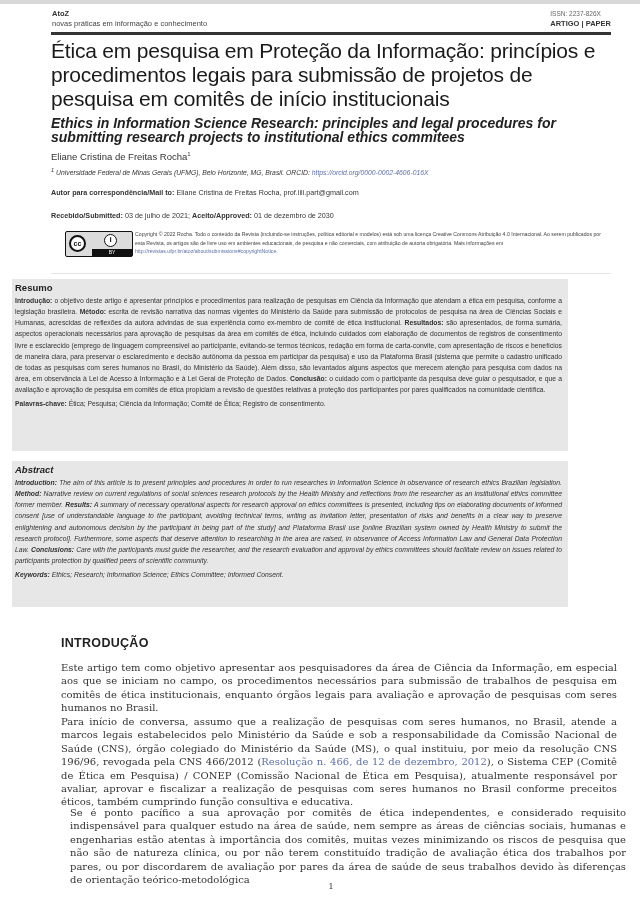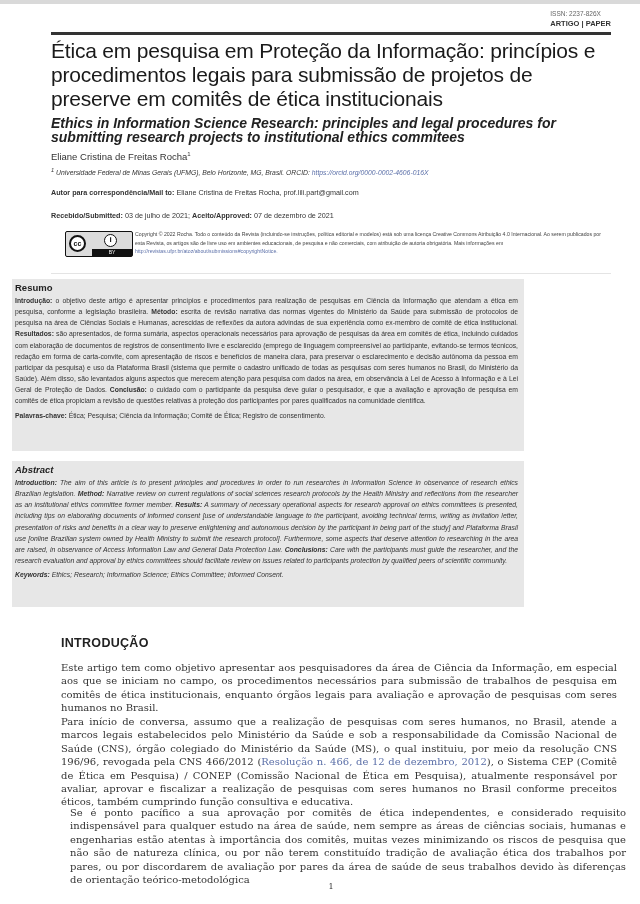--- a/index.html
+++ b/index.html
@@ -73,21 +73,21 @@
       color: #fff; font-size: 5px; text-align: center; line-height: 7px;
     }
     .license {
       position: absolute; top: 230px; left: 84px; width: 470px;
       font-size: 5.2px; line-height: 8.5px; color: #444;
     }
     .thin-rule {
       position: absolute; top: 273px; left: 0; width: 560px; height: 1px; background: #e4e4e4;
     }
     .box {
-      position: absolute; left: 12px; width: 512px; background: #e7e7e7;
+      position: absolute; left: 12px; width: 556px; background: #e7e7e7;
       box-sizing: border-box; padding: 3px 6px 4px 3px;
     }
     .box.resumo { top: 279px; height: 172px; }
     .box.abstract { top: 461px; height: 146px; }
     .box h2 {
       margin: 0 0 1px 0; font-size: 9.5px; line-height: 12px; font-weight: bold; color: #222;
     }
     .box.abstract h2 { font-style: italic; }
     .box p {
       margin: 0; font-size: 6.8px; line-height: 11.15px; color: #333; text-align: justify;
@@ -112,50 +112,54 @@
     }
   </style>
 </head>
 <body>
 
 <div class="topbar"></div>
 
 <div class="page">
 
   <div class="hdr">
+    <div class="l">
+      <div class="journal">AtoZ</div>
+      <div class="sub">novas práticas em informação e conhecimento</div>
+    </div>
     <div class="r">
       <div class="issn">ISSN: 2237-826X</div>
       <div class="type">ARTIGO | PAPER</div>
     </div>
   </div>
   <div class="rule"></div>
 
   <h1>
     <span>Ética em pesquisa em Proteção da Informação: princípios e</span><br>
     <span>procedimentos legais para submissão de projetos de</span><br>
-    <span>preserve em comitês de ética institucionais</span>
+    <span>pesquisa em comitês de início institucionais</span>
   </h1>
 
   <div class="en-title">Ethics in Information Science Research: principles and legal procedures for submitting research projects to institutional ethics commitees</div>
 
   <div class="author">
     <span>Eliane Cristina de Freitas Rocha</span><sup>1</sup>
   </div>
 
   <div class="affil">
     <sup>1</sup>
     <span>Universidade Federal de Minas Gerais (UFMG), Belo Horizonte, MG, Brasil. ORCID: </span><span class="link">https://orcid.org/0000-0002-4606-016X</span>
   </div>
 
   <div class="mail">
     <b>Autor para correspondência/Mail to:</b><span> Eliane Cristina de Freitas Rocha, prof.lili.part@gmail.com</span>
   </div>
 
   <div class="dates">
-    <b>Recebido/Submitted:</b><span> 03 de julho de 2021; </span><b>Aceito/Approved:</b><span> 07 de dezembro de 2021</span>
+    <b>Recebido/Submitted:</b><span> 03 de julho de 2021; </span><b>Aceito/Approved:</b><span> 01 de dezembro de 2030</span>
   </div>
 
   <div class="cc">
     <div class="cc-circle">cc</div>
     <div class="by-circle">i</div>
     <div class="by-bar">BY</div>
   </div>
 
   <div class="license">
     <span>Copyright © 2022 Rocha. Todo o conteúdo da Revista (incluindo-se instruções, política editorial e modelos) está sob uma licença Creative Commons Atribuição 4.0 Internacional. Ao serem publicados por esta Revista, os artigos são de livre uso em ambientes educacionais, de pesquisa e não comerciais, com atribuição de autoria obrigatória. Mais informações em </span><span class="link">http://revistas.ufpr.br/atoz/about/submissions#copyrightNotice.</span>

